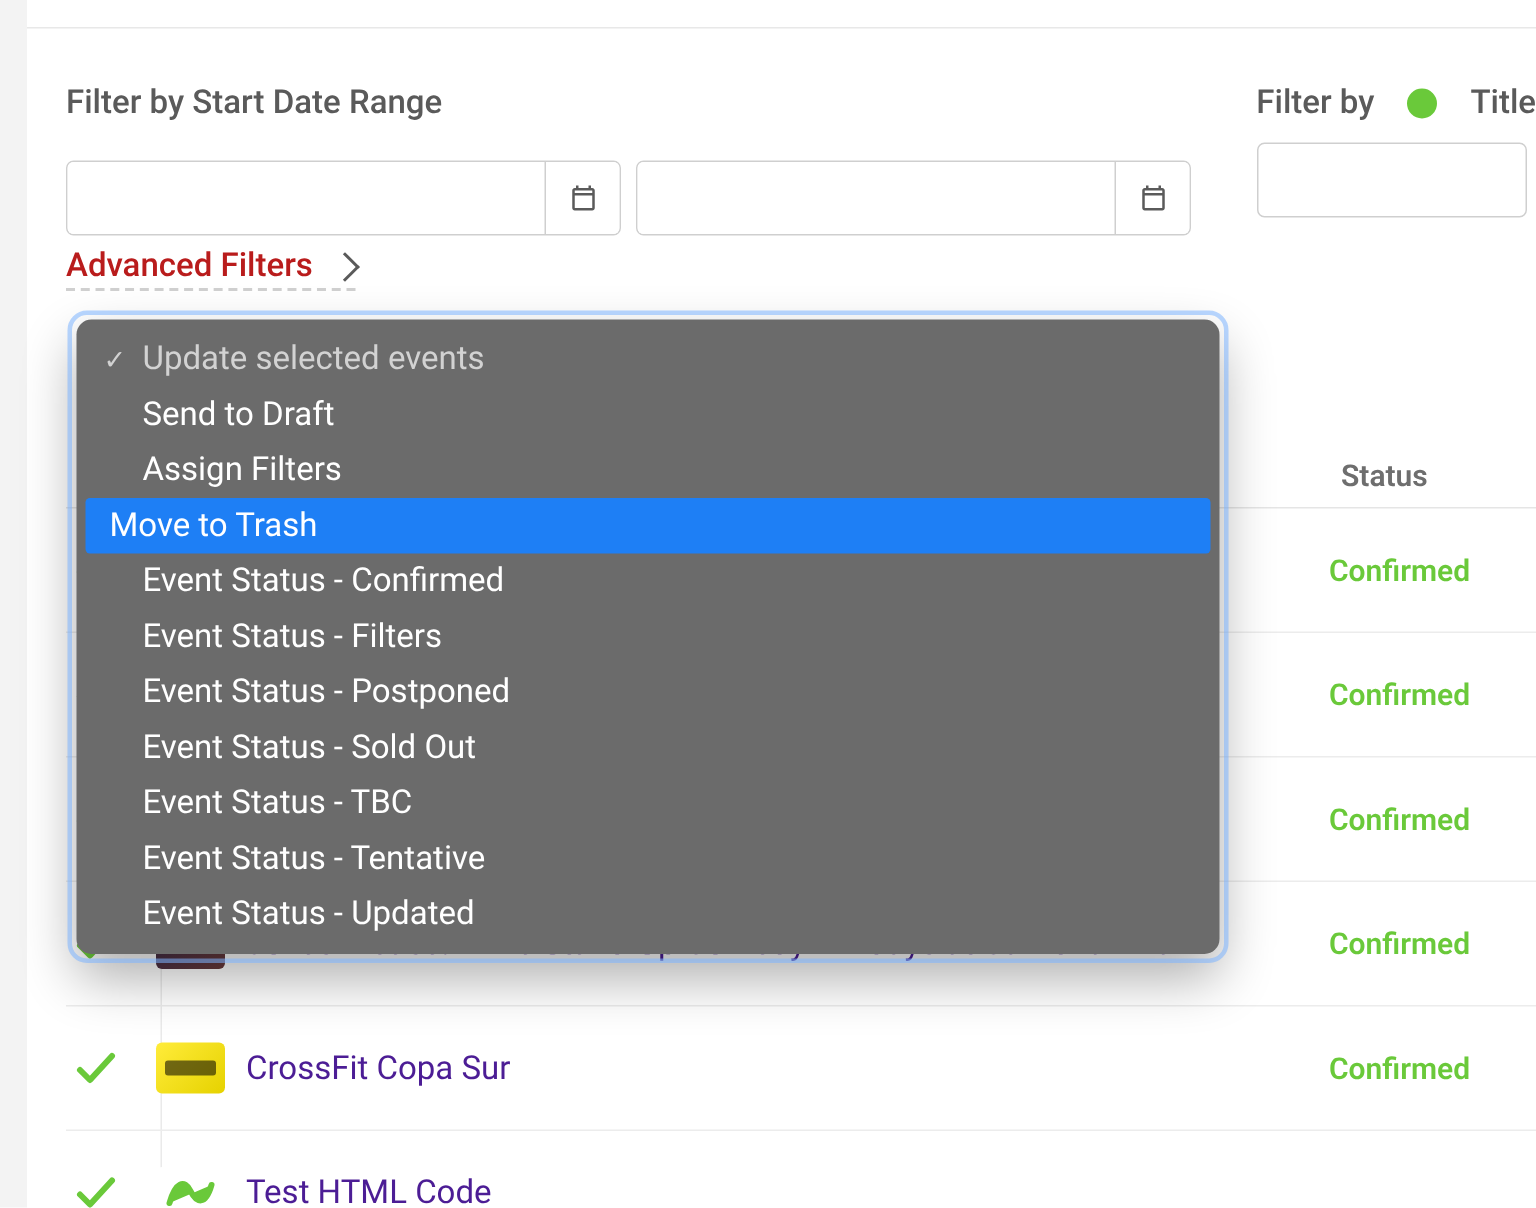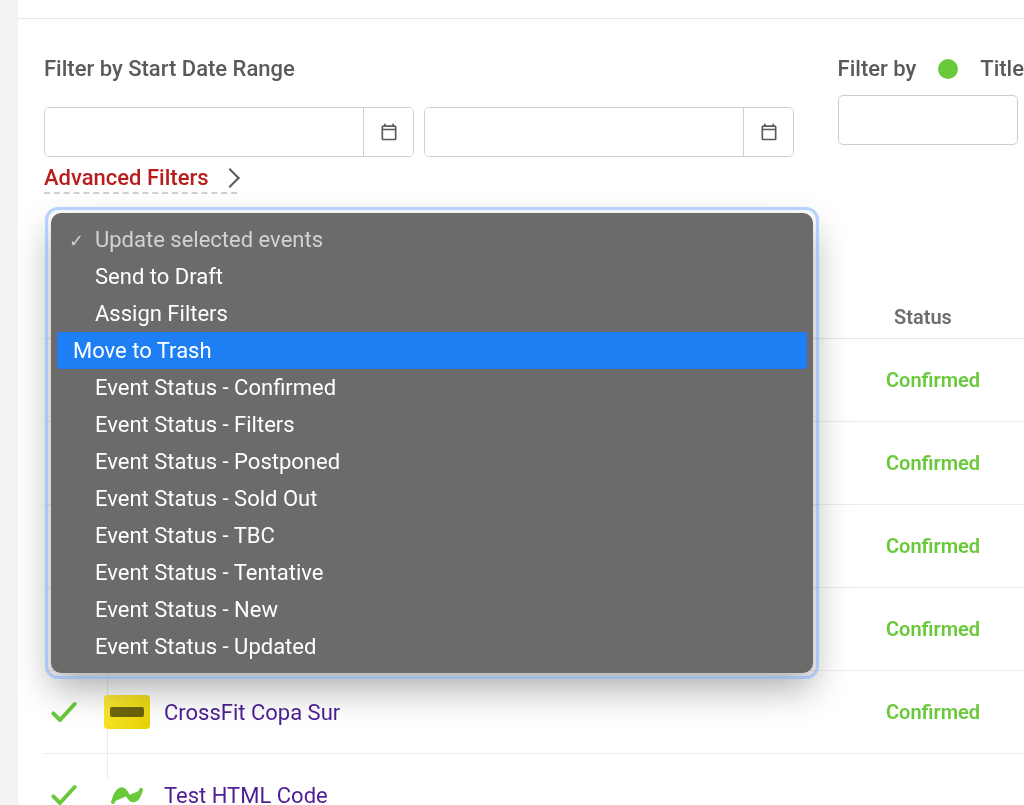--- a/index.html
+++ b/index.html
@@ -97,21 +97,20 @@
       <div class="dd-item selected">Update selected events</div>
       <div class="dd-item">Send to Draft</div>
       <div class="dd-item">Assign Filters</div>
       <div class="dd-item highlight">Move to Trash</div>
       <div class="dd-item">Event Status - Confirmed</div>
       <div class="dd-item">Event Status - Filters</div>
       <div class="dd-item">Event Status - Postponed</div>
       <div class="dd-item">Event Status - Sold Out</div>
       <div class="dd-item">Event Status - TBC</div>
       <div class="dd-item">Event Status - Tentative</div>
-      <div class="dd-item">Event Status - New</div>
       <div class="dd-item">Event Status - Updated</div>
     </div>
 
   <div class="vline"></div>
   <div class="table-area">
     <div class="thead">
       <div class="col-status">Status</div>
     </div>
     <div id="tbody">
         <div class="row">

